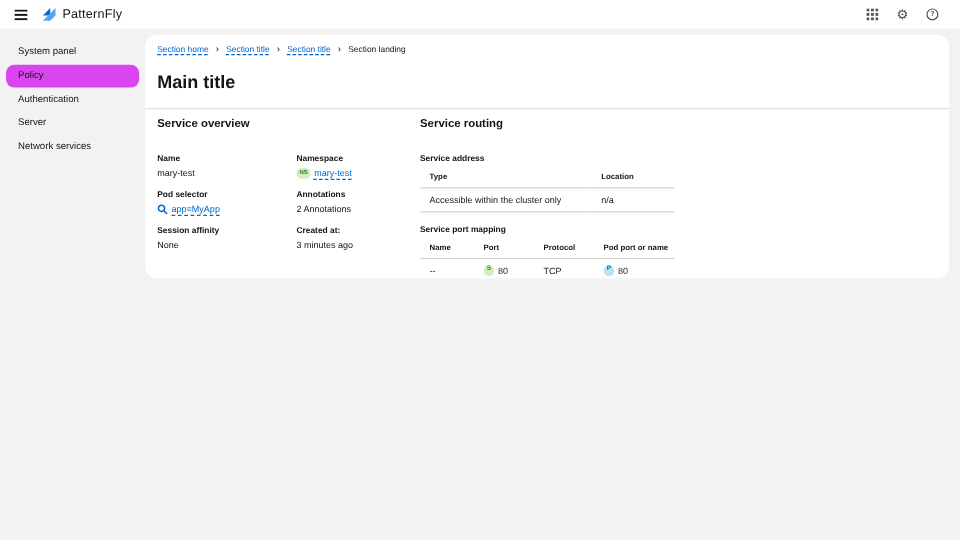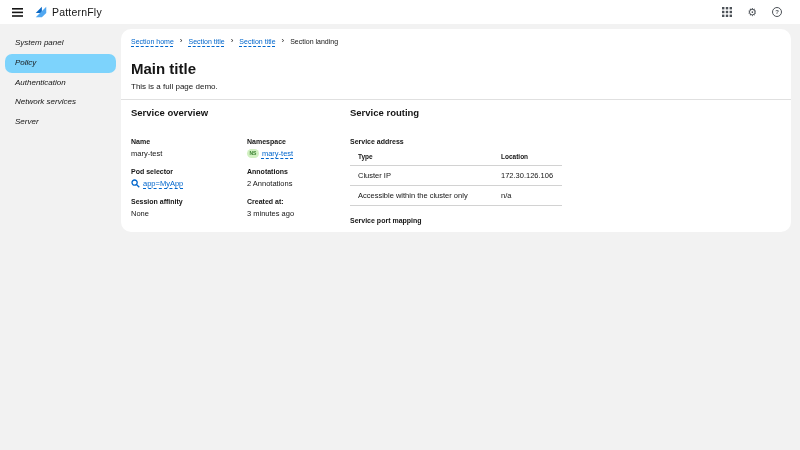--- a/index.html
+++ b/index.html
@@ -14,22 +14,22 @@
   .icon-btn { background: none; border: none; padding: 2px 4px; cursor: pointer; display: inline-flex; align-items: center; justify-content: center; }
   .brand { display: flex; align-items: center; gap: 4px; margin-left: 7px; text-decoration: none; color: #151515; cursor: pointer; }
   .brand-text { font-weight: normal; font-size: 10.5px; letter-spacing: 0.2px; }
   .masthead-spacer { flex: 1; }
   .masthead-actions { display: flex; align-items: center; gap: 7px; }
   .gear-glyph { font-family: "DejaVu Sans", sans-serif; font-size: 11px; color: #4d5258; line-height: 1; }
   .help-circle { width: 10px; height: 10px; border: 1.2px solid #4d5258; border-radius: 50%; display: inline-flex; align-items: center; justify-content: center; font-size: 6px; font-weight: bold; color: #4d5258; line-height: 1; }
   
   .layout { display: flex; height: 426px; background: #f2f2f2; }
   .sidebar { width: 121px; flex-shrink: 0; padding-top: 9px; }
-  .nav-item { font-size: 8px; color: #151515; padding: 5px 5px 5px 10px; margin: 1px 5px 1px 5px; border-radius: 7px; cursor: pointer; line-height: 1.1; font-style: italic; }
-  .nav-item.selected { background: #7dd3fc; }
+  .nav-item { font-size: 8px; color: #151515; padding: 5px 5px 5px 10px; margin: 1px 5px 1px 5px; border-radius: 7px; cursor: pointer; line-height: 1.1; }
+  .nav-item.selected { background: #d946ef; }
   .main { flex: 1; min-width: 0; padding: 5px 9px 0 0; }
   
   .card { background: #ffffff; border-radius: 10px; height: 203px; overflow: hidden; }
   .card-header { padding: 8px 10px 8px 10px; border-bottom: 1px solid #e0e0e0; }
   .breadcrumb { display: flex; align-items: center; gap: 6px; font-size: 7px; margin-bottom: 7px; }
   .breadcrumb a { color: #0066cc; cursor: pointer; text-decoration-line: underline; text-decoration-style: dashed; text-decoration-thickness: 0.5px; text-underline-offset: 2px; }
   .crumb-sep { font-size: 8px; line-height: 1; color: #151515; }
   .page-title { font-size: 15px; font-weight: bold; margin: 16px 0 4px 0; line-height: 1.1; }
   .page-subtitle { font-size: 8px; margin: 0; }
   .card-body { display: grid; grid-template-columns: 219px 212px; padding: 7px 10px; }
@@ -99,39 +99,38 @@
     </button>
   </div>
 </header>
 
 <div class="layout">
 
   <nav class="sidebar">
     <div class="nav-item">System panel</div>
     <div class="nav-item selected">Policy</div>
     <div class="nav-item">Authentication</div>
+    <div class="nav-item">Server</div>
     <div class="nav-item">Network services</div>
-    <div class="nav-item">Server</div>
   </nav>
 
   <main class="main">
     <div class="card">
 
       <div class="card-header">
         <nav class="breadcrumb">
           <a>Section home</a>
           <span class="crumb-sep">›</span>
           <a>Section title</a>
           <span class="crumb-sep">›</span>
           <a>Section title</a>
           <span class="crumb-sep">›</span>
           <span>Section landing</span>
         </nav>
         <h1 class="page-title">Main title</h1>
-        <p class="page-subtitle">This is a full page demo.</p>
       </div>
 
       <div class="card-body">
 
         <section>
           <h2 class="section-title">Service overview</h2>
           <div class="fields">
 
             <div class="field">
               <div class="dt">Name</div>
@@ -185,24 +184,20 @@
                 <col class="c1">
                 <col>
               </colgroup>
             <thead>
               <tr>
                 <th>Type</th>
                 <th>Location</th>
               </tr>
             </thead>
             <tbody>
-              <tr>
-                <td>Cluster IP</td>
-                <td>172.30.126.106</td>
-              </tr>
               <tr>
                 <td>Accessible within the cluster only</td>
                 <td>n/a</td>
               </tr>
             </tbody>
           </table>
 
           <h3 class="sub-title second">Service port mapping</h3>
           <table class="t-ports">
             <colgroup>

